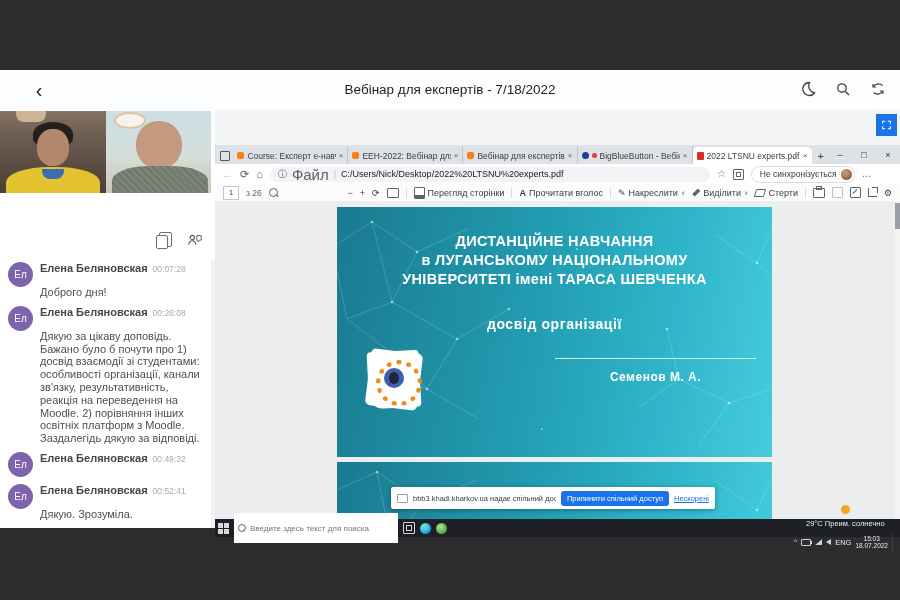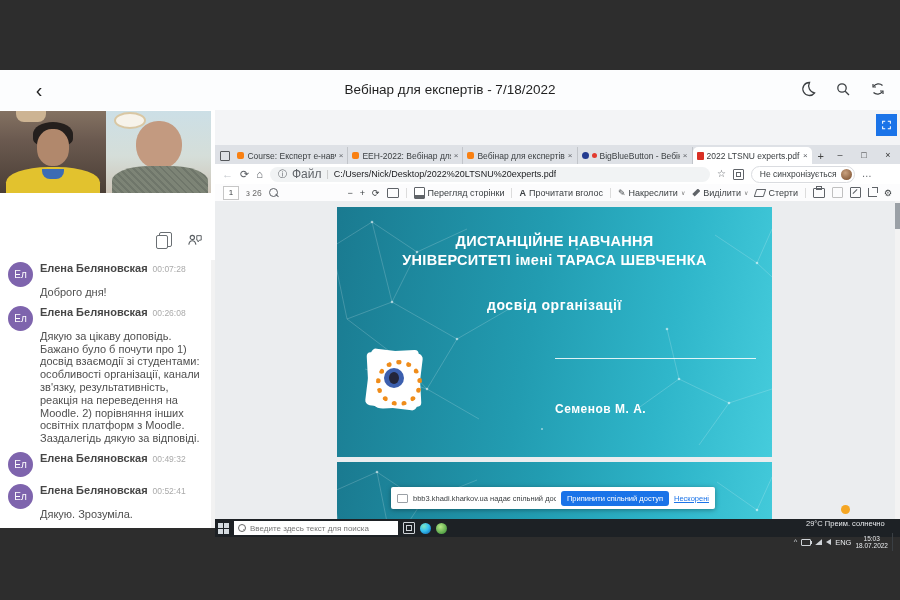--- a/index.html
+++ b/index.html
@@ -67,21 +67,21 @@
   .wc{width:24px;text-align:center;font-size:9px;color:#333;cursor:pointer;}
 
   
   .edge-toolbar{position:absolute;top:54px;left:0;right:0;height:20px;background:#fff;border-bottom:1px solid #e4e6e8;
                 display:flex;align-items:center;padding:0 7px;gap:7px;}
   .nav-ic{font-size:11px;color:#5f6368;line-height:1;cursor:pointer;}
   .nav-ic.dis{color:#c2c6cb;}
   .addr{flex:1;max-width:424px;height:15px;background:#f1f3f4;border-radius:8px;display:flex;align-items:center;
         gap:5px;padding:0 8px;overflow:hidden;}
   .addr .i{font-size:9px;color:#5f6368;}
-  .addr .scheme{font-size:12px;color:#5f6368;}
+  .addr .scheme{font-size:15px;color:#5f6368;}
   .addr .sep{font-size:9px;color:#c0c0c0;}
   .addr .url{font-size:9px;color:#202124;white-space:nowrap;overflow:hidden;}
   .tb-ic{font-size:10px;color:#5f6368;cursor:pointer;line-height:1;}
   .collections-ic{width:9px;height:9px;border:1.2px solid #5f6368;border-radius:1px;position:relative;cursor:pointer;}
   .collections-ic::after{content:"";position:absolute;left:2px;top:2px;width:3px;height:3px;border:1px solid #5f6368;}
   .profile-pill{height:15px;border:1px solid #dadce0;border-radius:9px;display:flex;align-items:center;gap:4px;
                 padding:0 2px 0 8px;font-size:8.5px;color:#3c4043;white-space:nowrap;cursor:pointer;}
   .pill-avatar{width:11px;height:11px;border-radius:50%;background:radial-gradient(circle at 40% 35%,#caa17e,#8a5f3e 75%);}
 
   
@@ -116,41 +116,41 @@
   .s1-title{position:relative;margin-top:25px;text-align:center;color:#fff;font-weight:bold;font-size:14.5px;
             line-height:19px;letter-spacing:.3px;}
   .s1-sub{position:relative;margin-top:27px;text-align:center;color:#fff;font-weight:bold;font-size:14px;letter-spacing:.6px;}
   .s1-logo{position:absolute;left:31px;top:144px;width:52px;height:57px;}
   .logo-back{position:absolute;inset:0;background:#fff;border-radius:5px;transform:rotate(7deg);}
   .logo-front{position:absolute;inset:0;background:#fff;border-radius:4px 4px 4px 14px;transform:rotate(-3deg);}
   .logo-ring{position:absolute;left:8px;top:9px;width:36px;height:36px;border-radius:50%;border:5px dotted #ef8c1a;}
   .logo-core{position:absolute;left:16px;top:17px;width:20px;height:20px;border-radius:50%;background:#3c5fae;}
   .logo-owl{position:absolute;left:21px;top:21px;width:10px;height:12px;border-radius:50%;background:#23253a;}
   .s1-line{position:absolute;left:218px;right:16px;top:151px;height:1px;background:rgba(255,255,255,.85);}
-  .s1-author{position:absolute;left:218px;right:16px;top:163px;color:#fff;font-weight:bold;
-             font-size:12px;letter-spacing:.5px;margin-top:32px;}
+  .s1-author{position:absolute;left:218px;right:16px;top:163px;text-align:center;color:#fff;font-weight:bold;
+             font-size:12px;letter-spacing:.5px;}
   .s2-title{position:relative;margin-top:7px;text-align:center;color:#fff;font-weight:bold;font-size:16px;letter-spacing:.4px;}
   .pdf-scrollbar{position:absolute;right:0;top:0;bottom:0;width:5px;background:#f3f3f3;}
   .pdf-thumb{margin:2px auto 0;width:5px;height:26px;background:#9aa0a6;}
 
   
   .share-toast{position:absolute;left:176px;top:377px;width:312px;height:22px;background:#fff;border-radius:2px;
                box-shadow:0 1px 5px rgba(0,0,0,.35);display:flex;align-items:center;gap:5px;padding:0 6px;z-index:6;}
   .toast-ic{width:9px;height:7px;border:1px solid #9aa0a6;border-radius:1px;flex:0 0 9px;}
   .toast-text{font-size:7.5px;color:#3c4043;white-space:nowrap;overflow:hidden;}
   .toast-btn{background:#1a73e8;color:#fff;border:none;border-radius:3px;font-size:7.5px;padding:3px 6px;
              white-space:nowrap;cursor:pointer;flex:0 0 auto;}
   .toast-link{font-size:7.5px;color:#1a73e8;text-decoration:underline;white-space:nowrap;cursor:pointer;}
 
   
   .taskbar{position:absolute;left:0;right:0;bottom:0;height:18px;background:#1d2125;display:flex;align-items:center;
            padding:0 3px;gap:5px;z-index:7;}
   .start{width:11px;height:11px;display:grid;grid-template-columns:5px 5px;grid-template-rows:5px 5px;gap:1px;cursor:pointer;}
   .start span{background:#d5dbe0;}
-  .tb-search{width:156px;height:14px;background:#fff;display:flex;align-items:center;gap:4px;padding:0 4px;cursor:text;}
+  .tb-search{width:156px;height:30px;background:#fff;display:flex;align-items:center;gap:4px;padding:0 4px;cursor:text;}
   .tb-mag{width:6px;height:6px;border:1.2px solid #666;border-radius:50%;position:relative;flex:0 0 6px;}
   .tb-mag::after{content:"";position:absolute;left:4px;top:5px;width:3px;height:1.2px;background:#666;transform:rotate(45deg);}
   .tb-search span{font-size:8px;color:#767676;white-space:nowrap;overflow:hidden;}
   .tv-ic{width:10px;height:10px;border:1px solid #cfd3d7;border-radius:1px;position:relative;cursor:pointer;}
   .tv-ic::after{content:"";position:absolute;left:2px;top:2px;width:4px;height:4px;border:1px solid #cfd3d7;}
   .edge-dot{width:11px;height:11px;border-radius:50%;cursor:pointer;
             background:radial-gradient(circle at 35% 30%,#7ee6c2 0%,#35c1f1 45%,#0c59a4 100%);}
   .green-dot{width:11px;height:11px;border-radius:50%;cursor:pointer;
              background:radial-gradient(circle at 40% 35%,#b8e986,#4f9f44 75%);}
   .tb-right{margin-left:auto;display:flex;align-items:center;gap:5px;flex-direction:column;}
@@ -402,20 +402,21 @@
             <circle cx="330" cy="122" r="1.3"></circle>
               <circle cx="342" cy="172" r="1.3"></circle>
               <circle cx="392" cy="196" r="1.3"></circle>
             <circle cx="420" cy="56" r="1.3"></circle>
               <circle cx="240" cy="42" r="1"></circle>
               <circle cx="205" cy="222" r="1"></circle>
           </g>
         </svg>
         <div class="s1-title">
           <div>ДИСТАНЦІЙНЕ НАВЧАННЯ</div>
+          <div>в ЛУГАНСЬКОМУ НАЦІОНАЛЬНОМУ</div>
           <div>УНІВЕРСИТЕТІ імені ТАРАСА ШЕВЧЕНКА</div>
         </div>
         <div class="s1-sub">досвід організації</div>
         <div class="s1-logo">
           <div class="logo-back"></div>
           <div class="logo-front"></div>
           <div class="logo-ring"></div>
           <div class="logo-core"></div>
           <div class="logo-owl"></div>
         </div>

